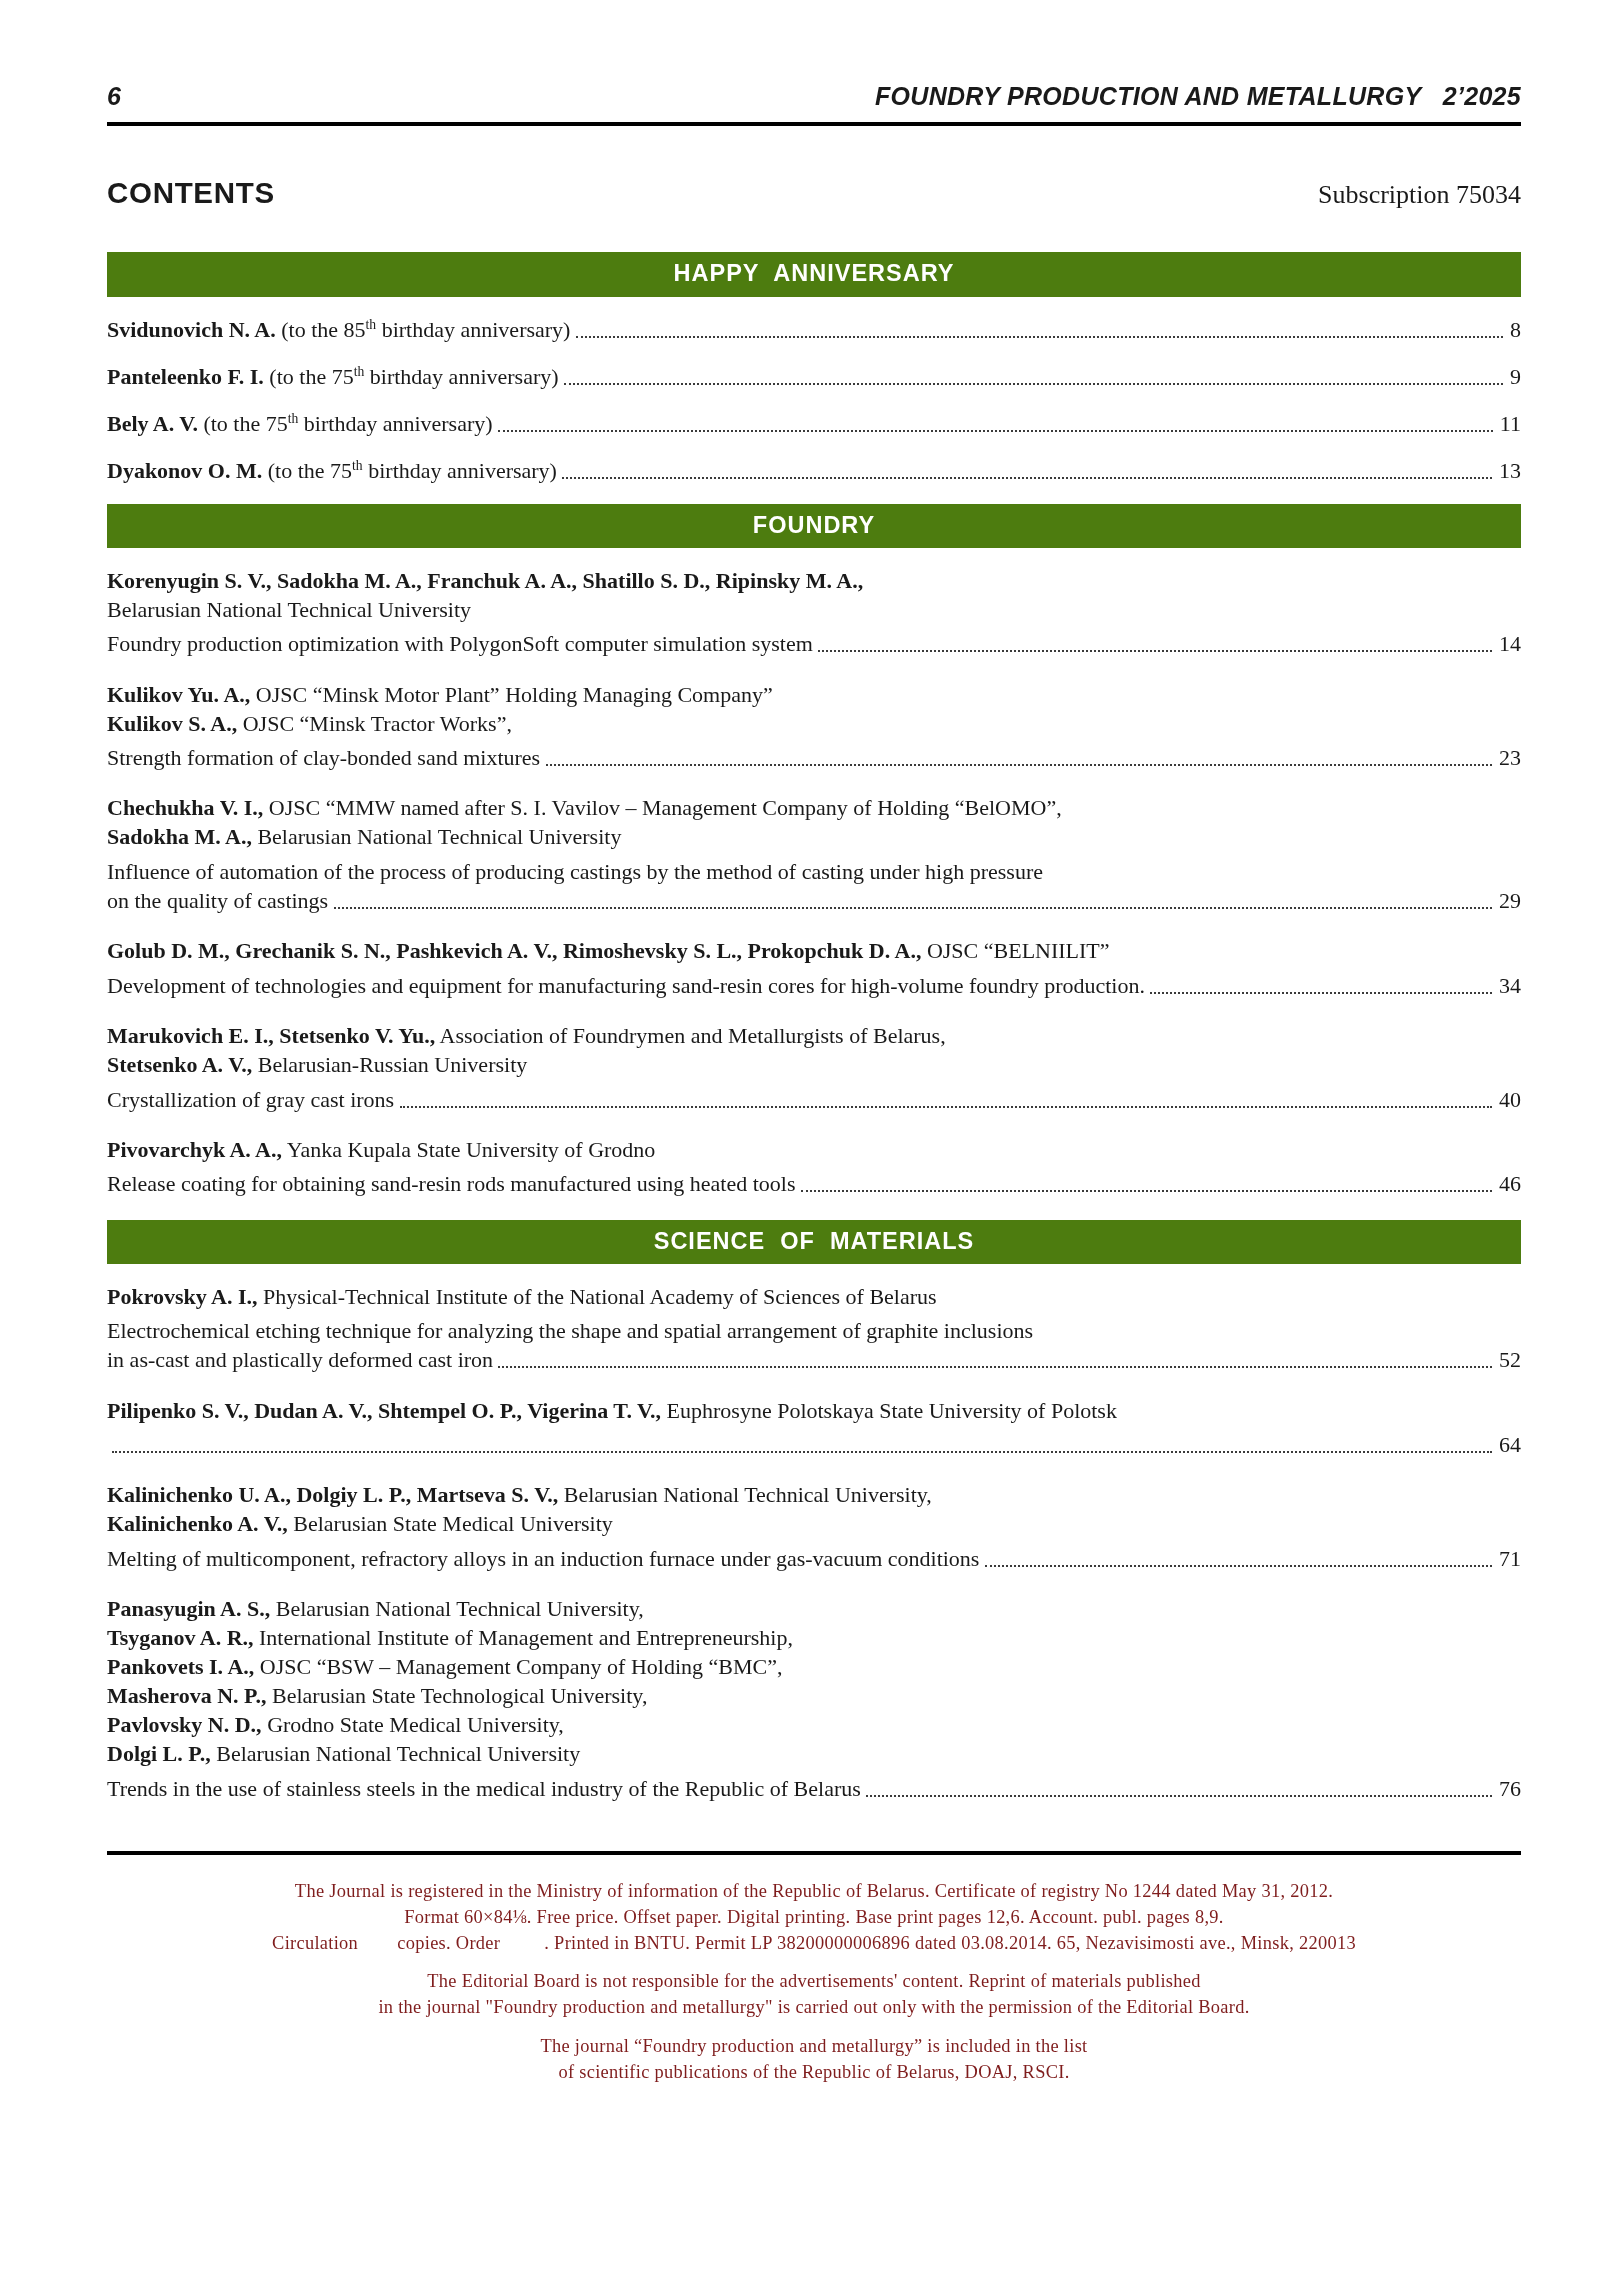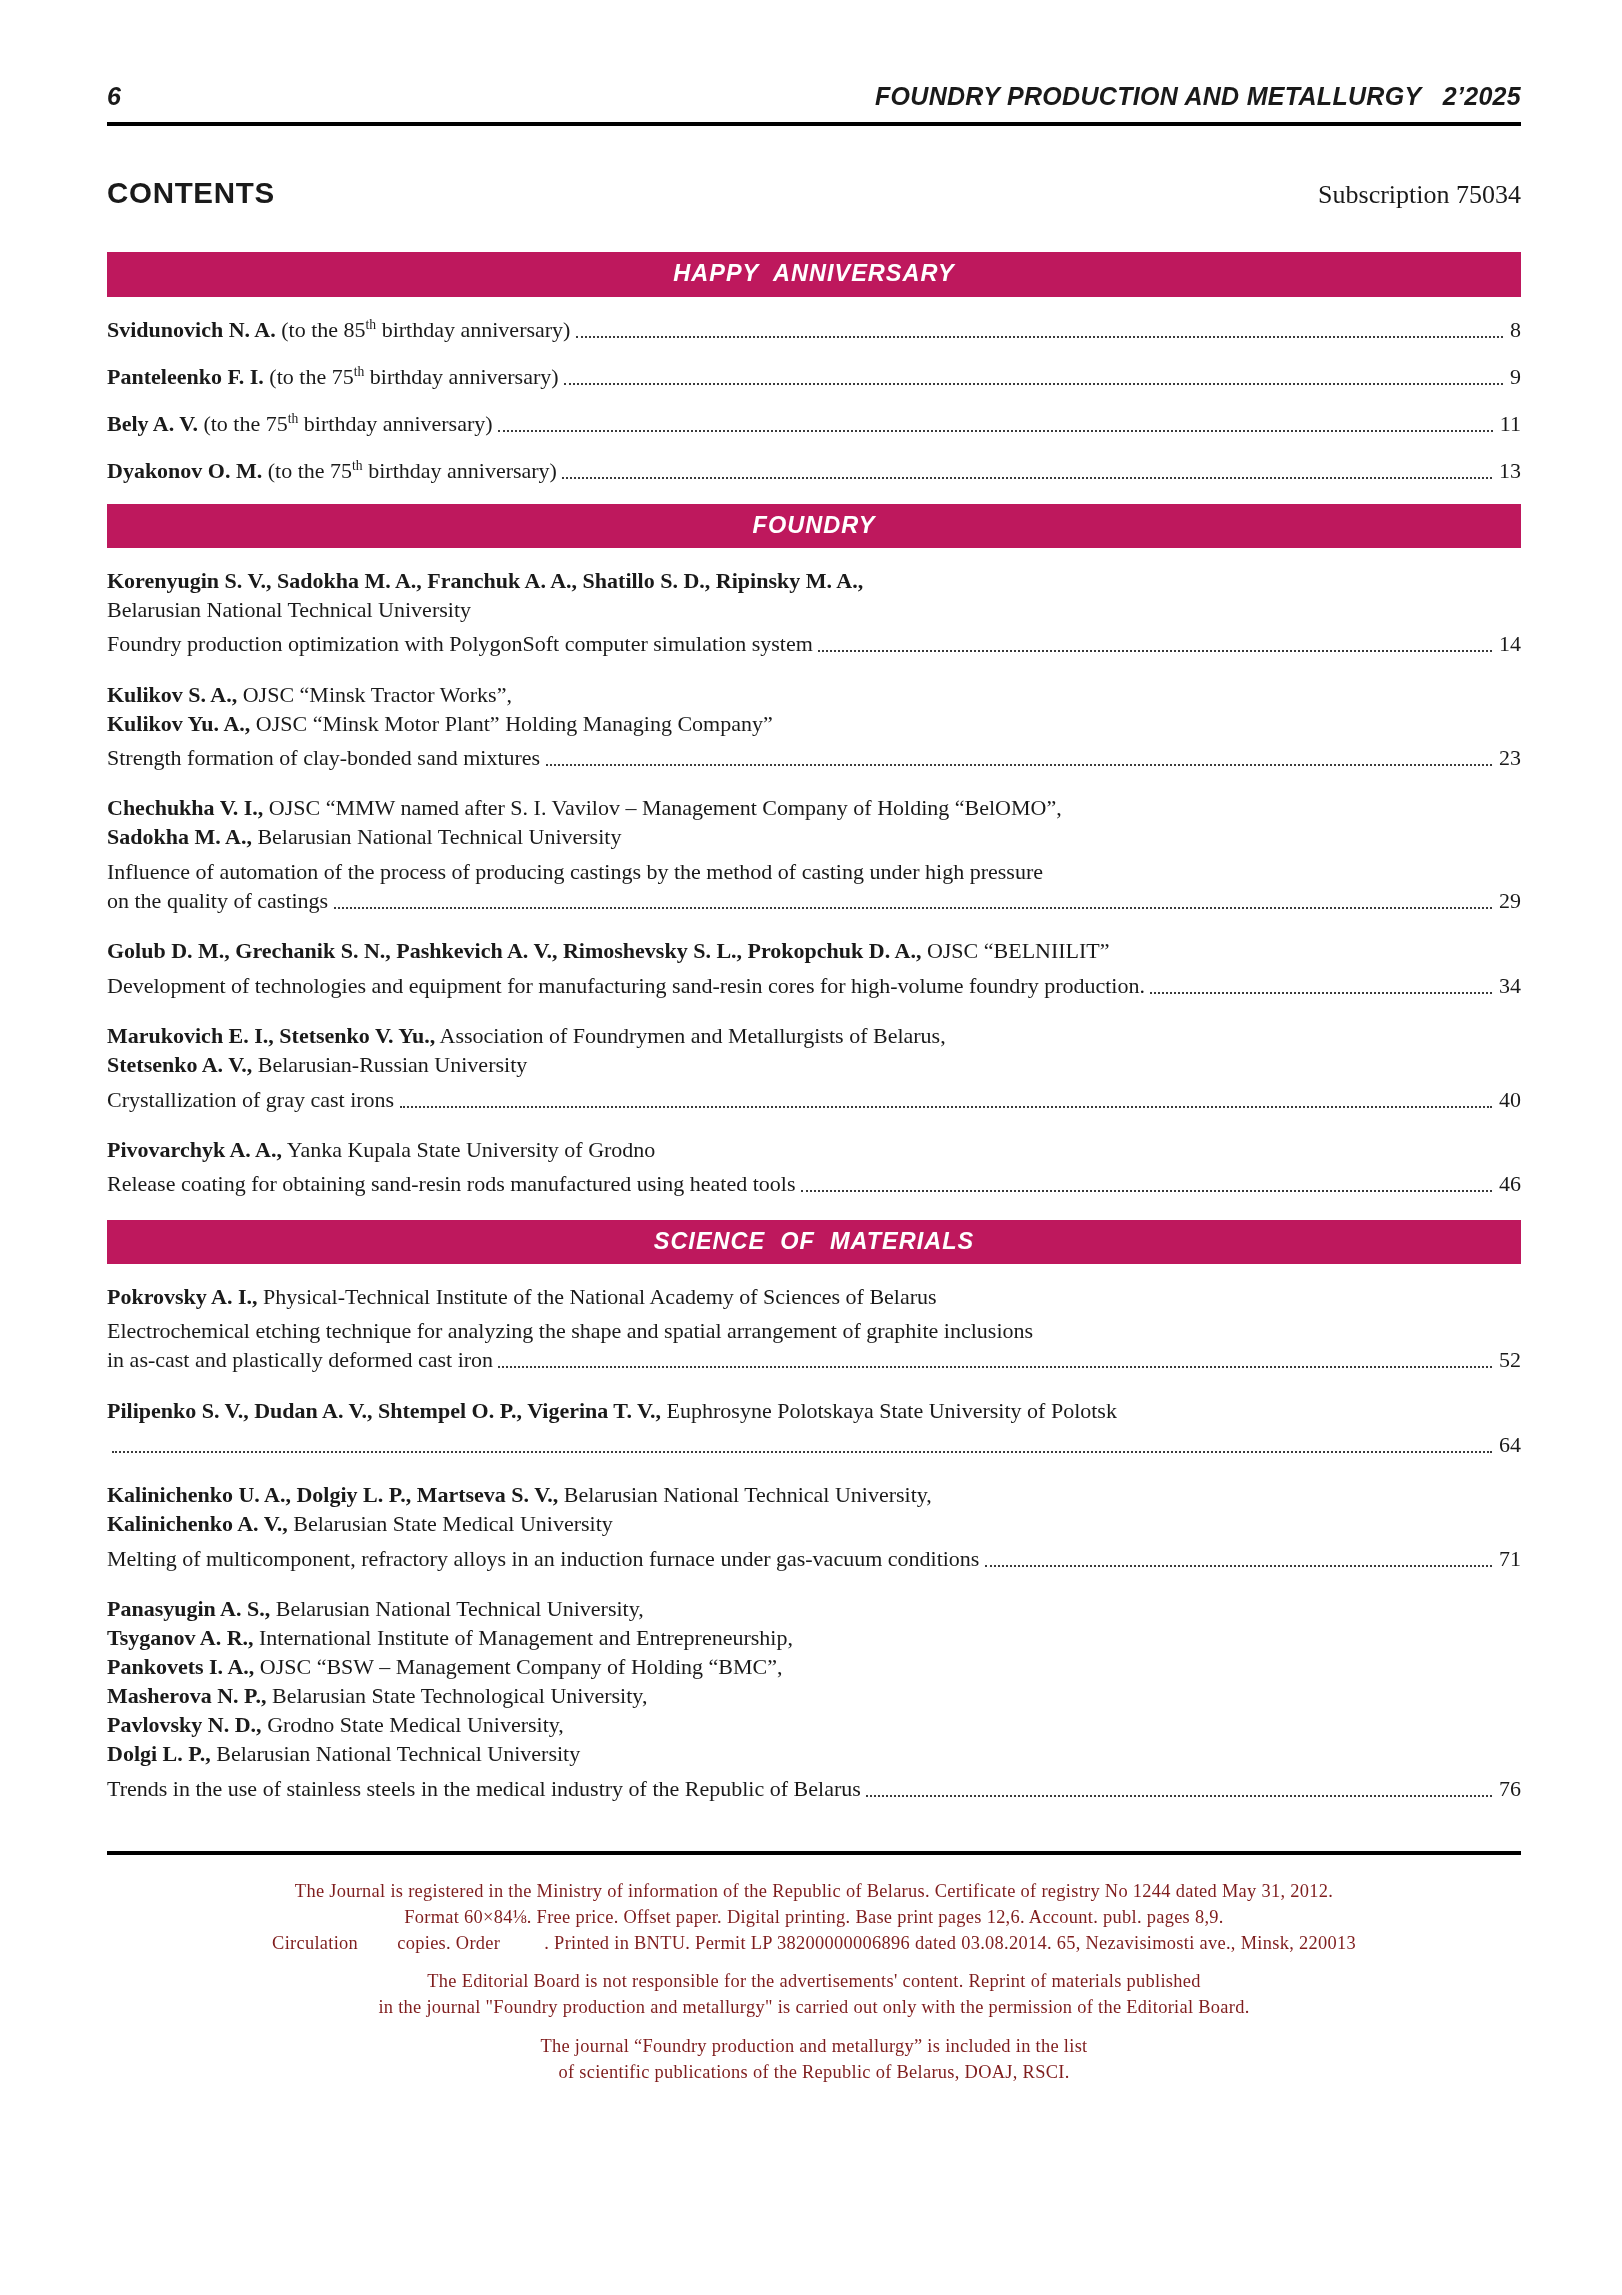--- a/index.html
+++ b/index.html
@@ -40,31 +40,30 @@
   .contents-title {
     font-family: "Liberation Sans", sans-serif;
     font-weight: bold;
     font-size: 29.5px;
     letter-spacing: 0.7px;
   }
   .subscription { font-size: 26px; }
 
   
   .banner {
-    background: #be185d;
+    background: #4d7c0f;
     color: #ffffff;
     font-family: "Liberation Sans", sans-serif;
     font-weight: bold;
     font-size: 23.5px;
     letter-spacing: 1px;
     text-align: center;
     padding: 6px 0 7.4px;
     margin: 19px 0 17.4px;
     white-space: pre-wrap;
-    font-style: italic;
   }
   .banner-first { margin-top: 39px; }
 
   
   .toc-row { display: flex; align-items: baseline; }
   .toc-text { flex: 0 1 auto; }
   .leader {
     flex: 1 1 20px;
     min-width: 13.4px;
     border-bottom: 2.3px dotted #3a3a3a;
@@ -140,22 +139,22 @@
     <div class="authors-line"><b>Korenyugin S. V., Sadokha M. A., Franchuk A. A., Shatillo S. D., Ripinsky M. A.,</b><span></span></div>
     <div class="authors-line"><b></b><span>Belarusian National Technical University</span></div>
     <div class="toc-row">
       <span class="toc-text">Foundry production optimization with PolygonSoft computer simulation system</span>
       <span class="leader"></span>
       <span class="pagenum">14</span>
     </div>
   </div>
 
   <div class="entry">
+    <div class="authors-line"><b>Kulikov Yu. A.,</b><span> OJSC “Minsk Motor Plant” Holding Managing Company”</span></div>
     <div class="authors-line"><b>Kulikov S. A.,</b><span> OJSC “Minsk Tractor Works”,</span></div>
-    <div class="authors-line"><b>Kulikov Yu. A.,</b><span> OJSC “Minsk Motor Plant” Holding Managing Company”</span></div>
     <div class="toc-row">
       <span class="toc-text">Strength formation of clay-bonded sand mixtures</span>
       <span class="leader"></span>
       <span class="pagenum">23</span>
     </div>
   </div>
 
   <div class="entry">
     <div class="authors-line"><b>Chechukha V. I.,</b><span> OJSC “MMW named after S. I. Vavilov – Management Company of Holding “BelOMO”,</span></div>
     <div class="authors-line"><b>Sadokha M. A.,</b><span> Belarusian National Technical University</span></div>

